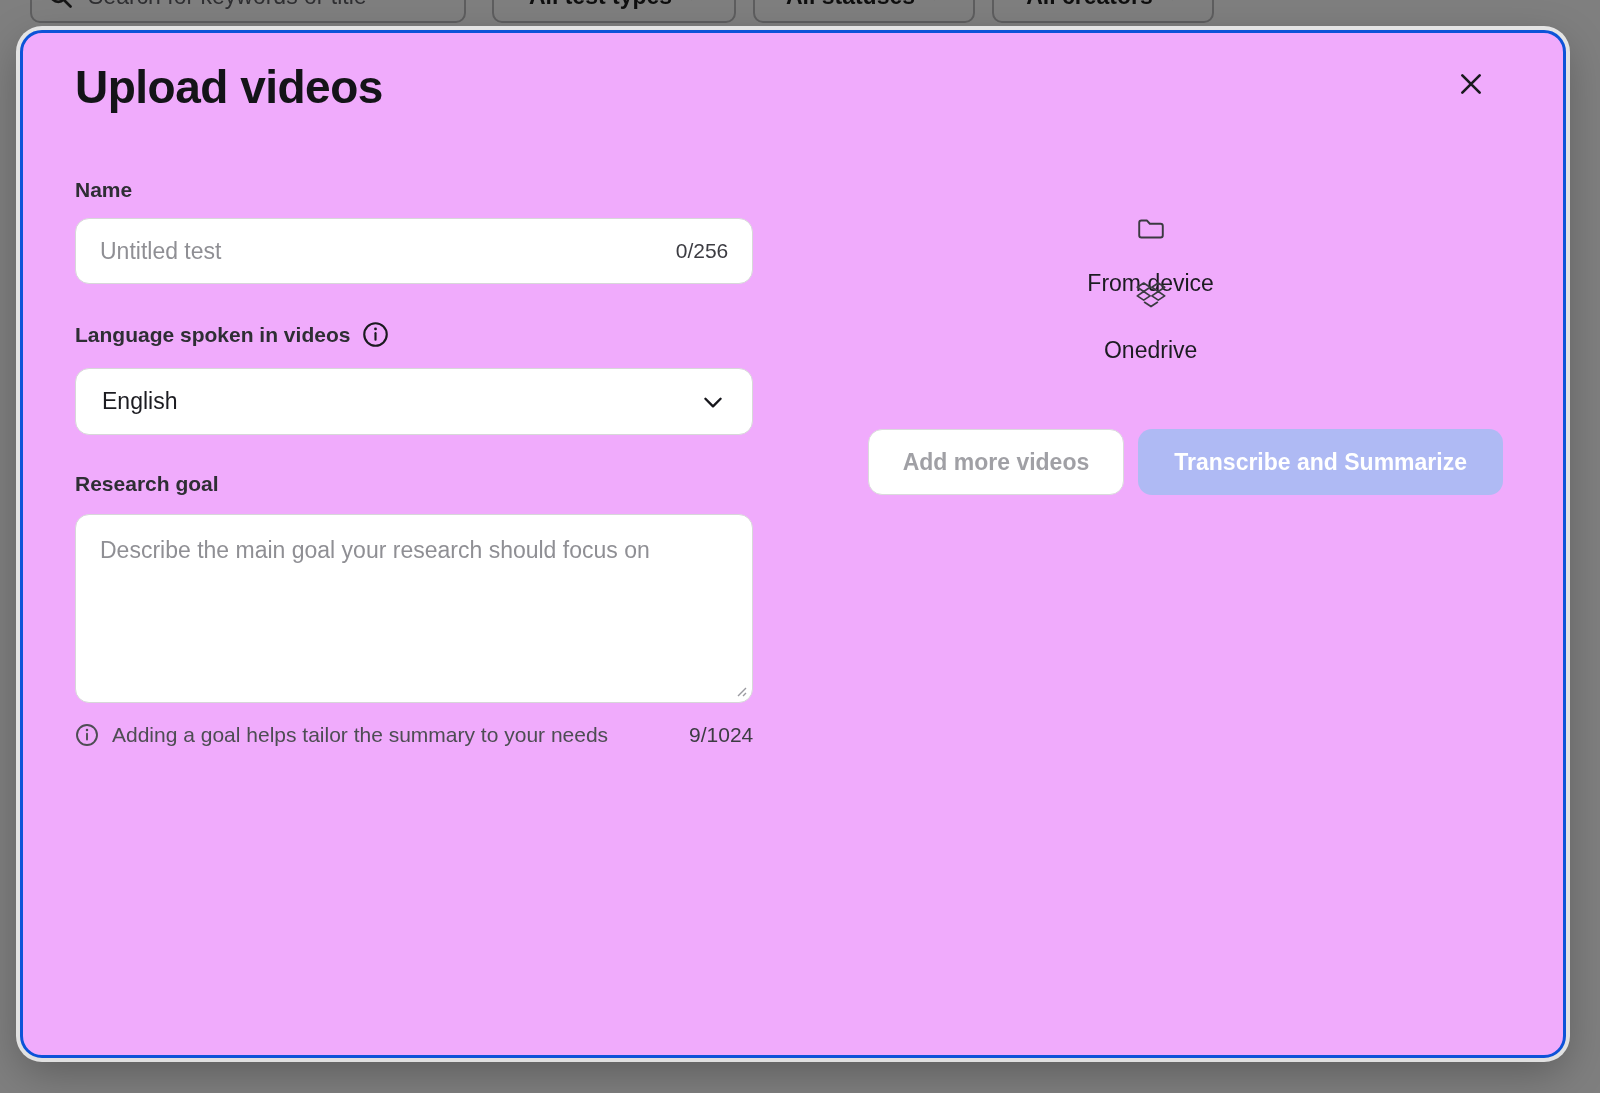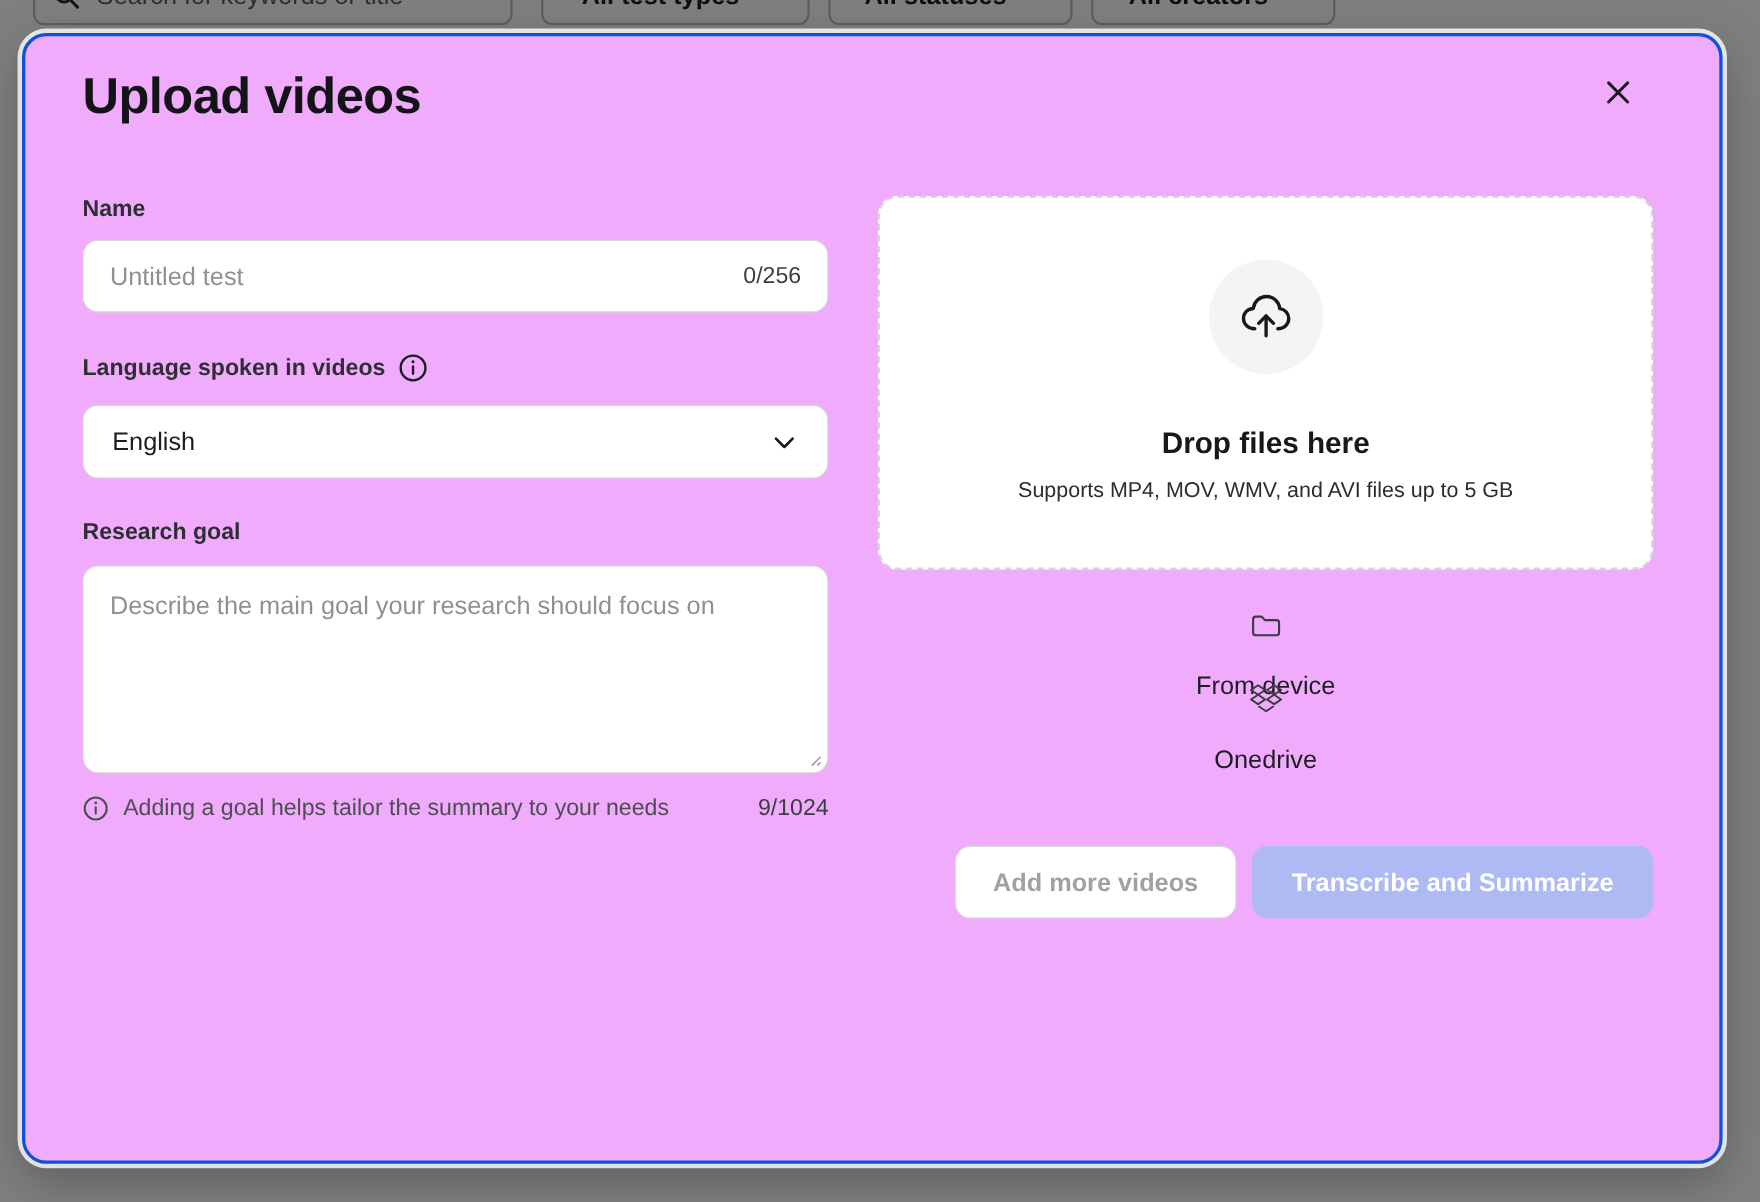--- a/index.html
+++ b/index.html
@@ -212,34 +212,20 @@
             <line x1="12" y1="10.8" x2="12" y2="16.6" stroke-linecap="round"></line>
             <circle cx="12" cy="7" r="1.25" fill="currentColor" stroke="none"></circle>
           </svg>
         </span>
         <span class="hint-text">Adding a goal helps tailor the summary to your needs</span>
         <span class="hint-counter">9/1024</span>
       </div>
     </div>
 
     <div class="col-right">
-      <div class="dropzone">
-        <div class="upload-circle">
-          <span>
-            <svg width="52" height="52" viewBox="0 0 48 48" fill="none" stroke="#17171c" stroke-width="2.8" stroke-linecap="round" stroke-linejoin="round">
-              <path d="M14.5 34 C9 34 5 30.2 5 25.3 C5 20.7 8.6 17.2 13.2 17 C14.1 11 18.8 7 24.3 7 C30.3 7 34.9 11.4 35.4 17.1 C39.8 17.6 43 21 43 25.5 C43 30.2 39.3 34 33.8 34"></path>
-              <path d="M24 40 L24 23" stroke="#f4f4f6" stroke-width="9"></path>
-              <path d="M24 40 L24 23.5"></path>
-              <path d="M17.8 29.5 L24 23.2 L30.2 29.5"></path>
-            </svg>
-          </span>
-        </div>
-        <div class="dz-title">Drop files here</div>
-        <div class="dz-sub">Supports MP4, MOV, WMV, and AVI files up to 5 GB</div>
-      </div>
 
       <div class="source-list">
         <div class="source-row">
           <span class="src-icon">
             <svg width="30" height="26" viewBox="0 0 28 24" fill="none" stroke="#3a3a40" stroke-width="1.8" stroke-linejoin="round">
               <path d="M3 6.2 C3 5 3.9 4.1 5.1 4.1 H10.3 L12.9 7.1 H22.9 C24.1 7.1 25 8 25 9.2 V17.8 C25 19 24.1 19.9 22.9 19.9 H5.1 C3.9 19.9 3 19 3 17.8 Z"></path>
             </svg>
           </span>
           <span>From device</span>
         </div>

